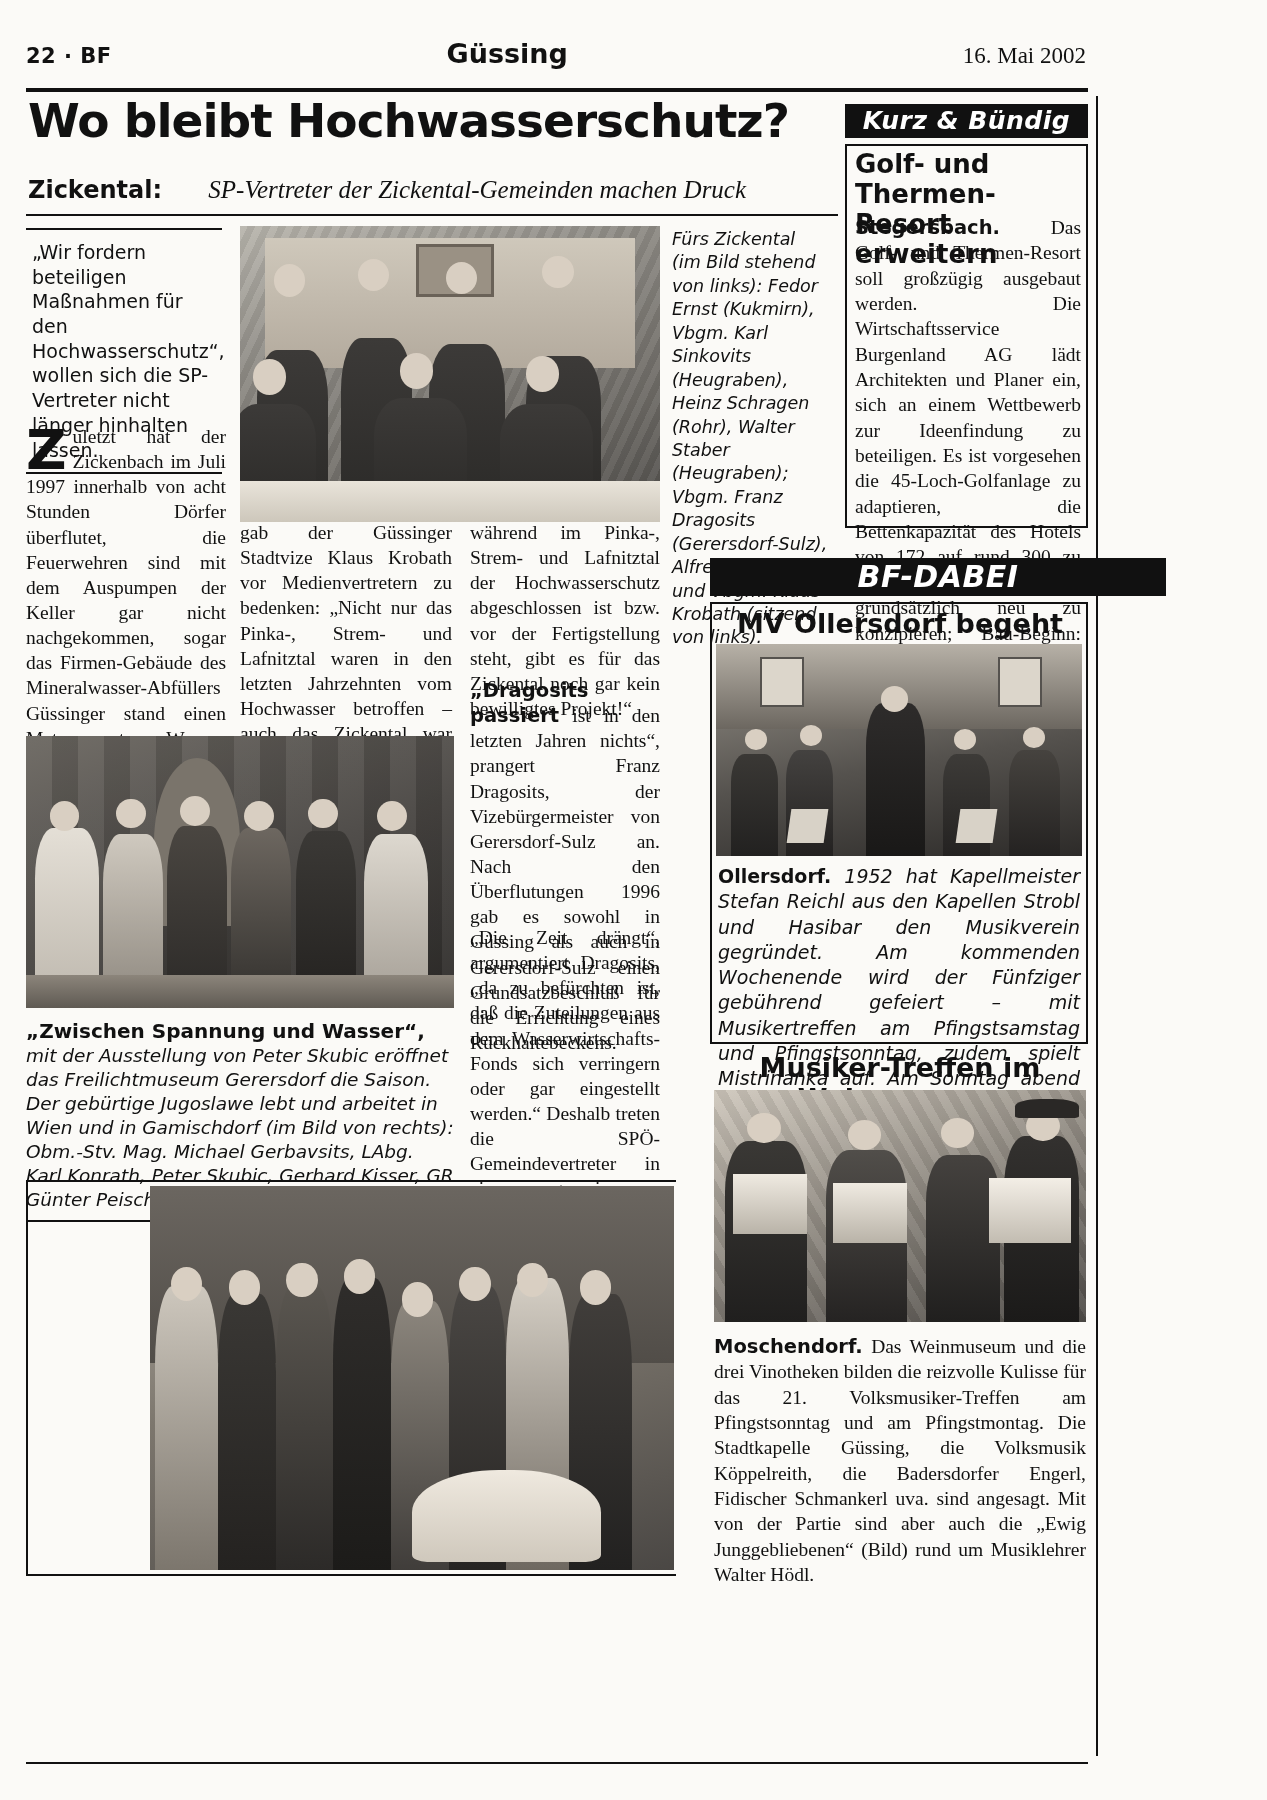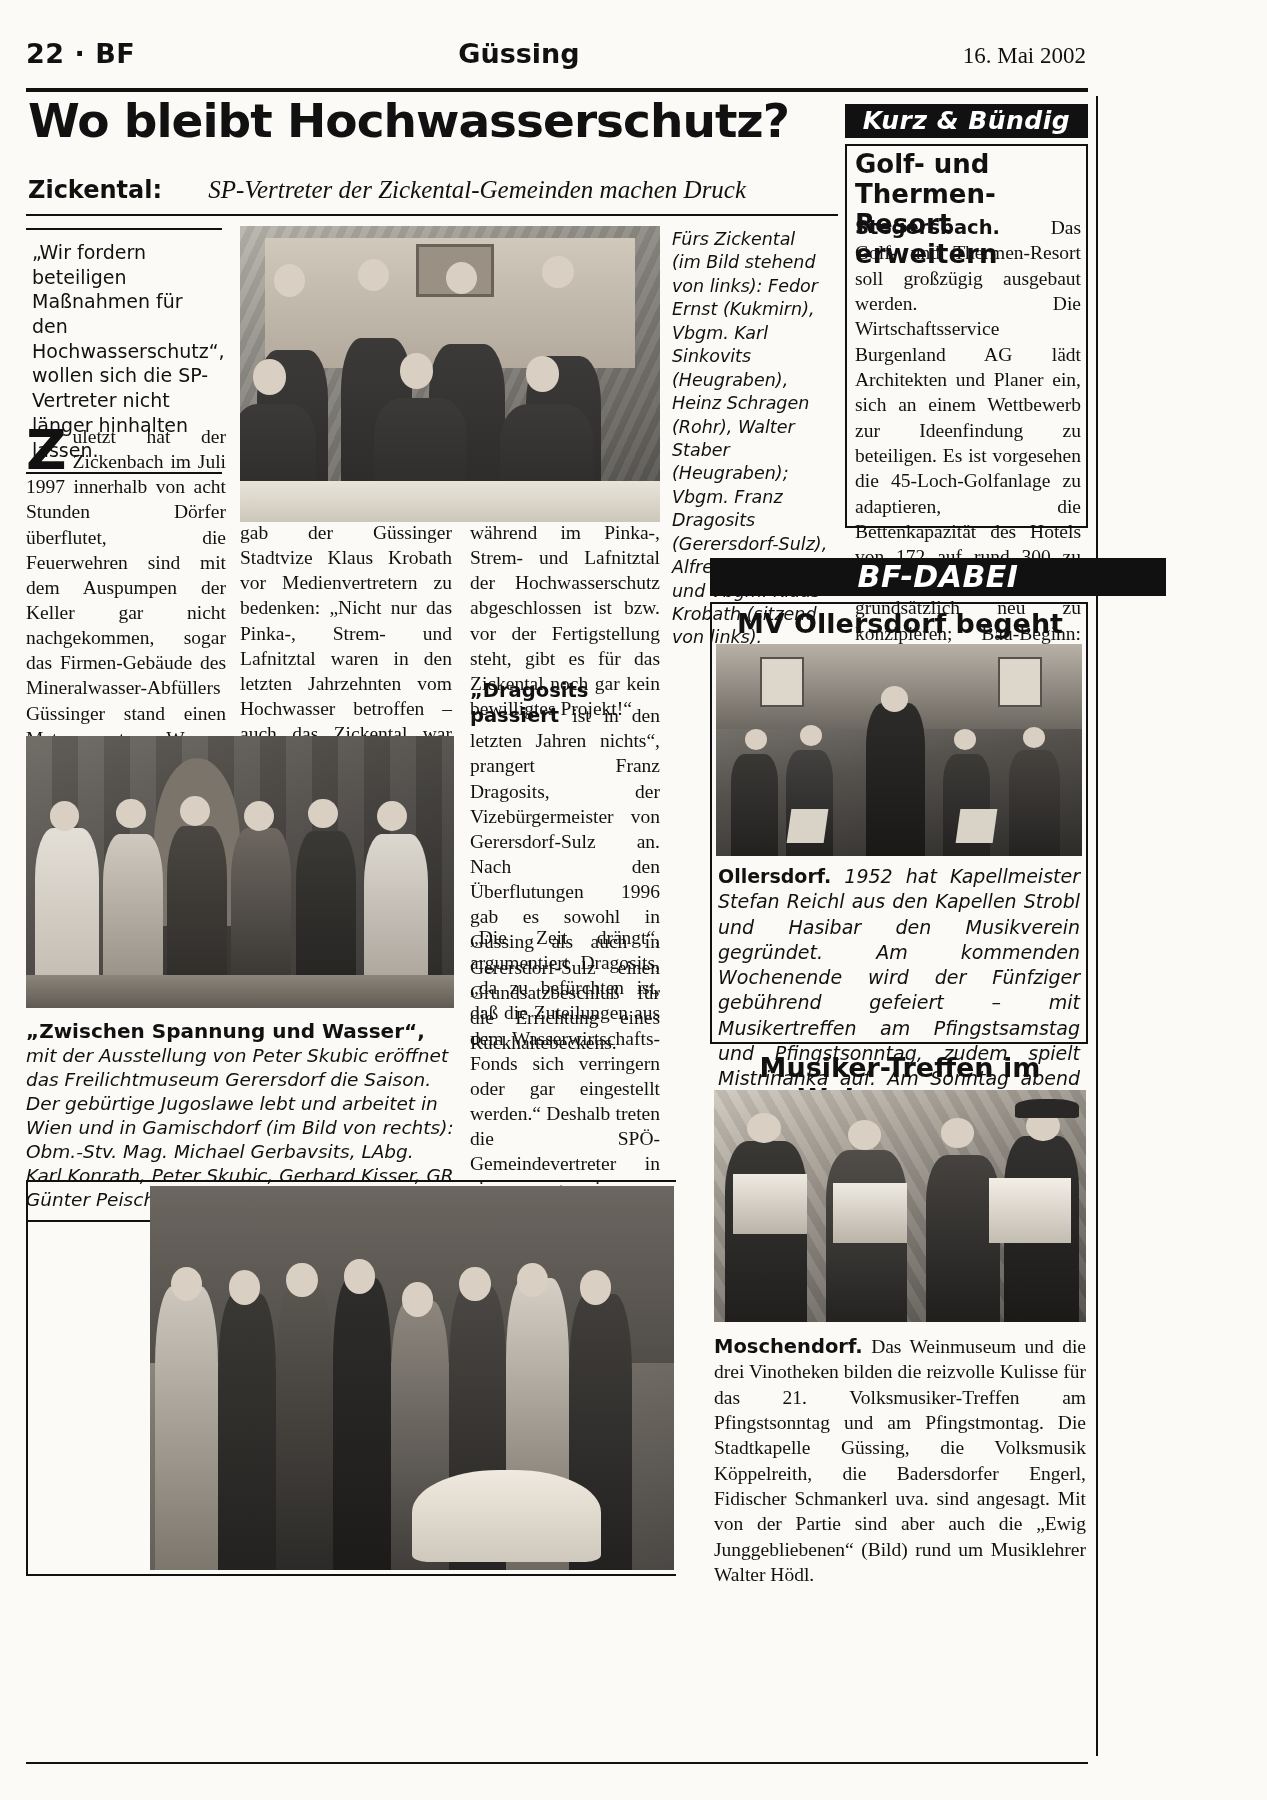--- a/index.html
+++ b/index.html
@@ -22,21 +22,21 @@
     left: 26px;
     top: 38px;
     width: 1060px;
     display: flex;
     align-items: baseline;
     justify-content: space-between;
   }
   .masthead-left {
     font-family: "DejaVu Sans", sans-serif;
     font-weight: bold;
-    font-size: 27px;
+    font-size: 21px;
     letter-spacing: 0.5px;
   }
   .masthead-center {
     font-family: "DejaVu Sans", sans-serif;
     font-weight: bold;
     font-size: 27px;
     margin-left: -60px;
   }
   .masthead-right {
     font-family: "Liberation Serif", serif;

